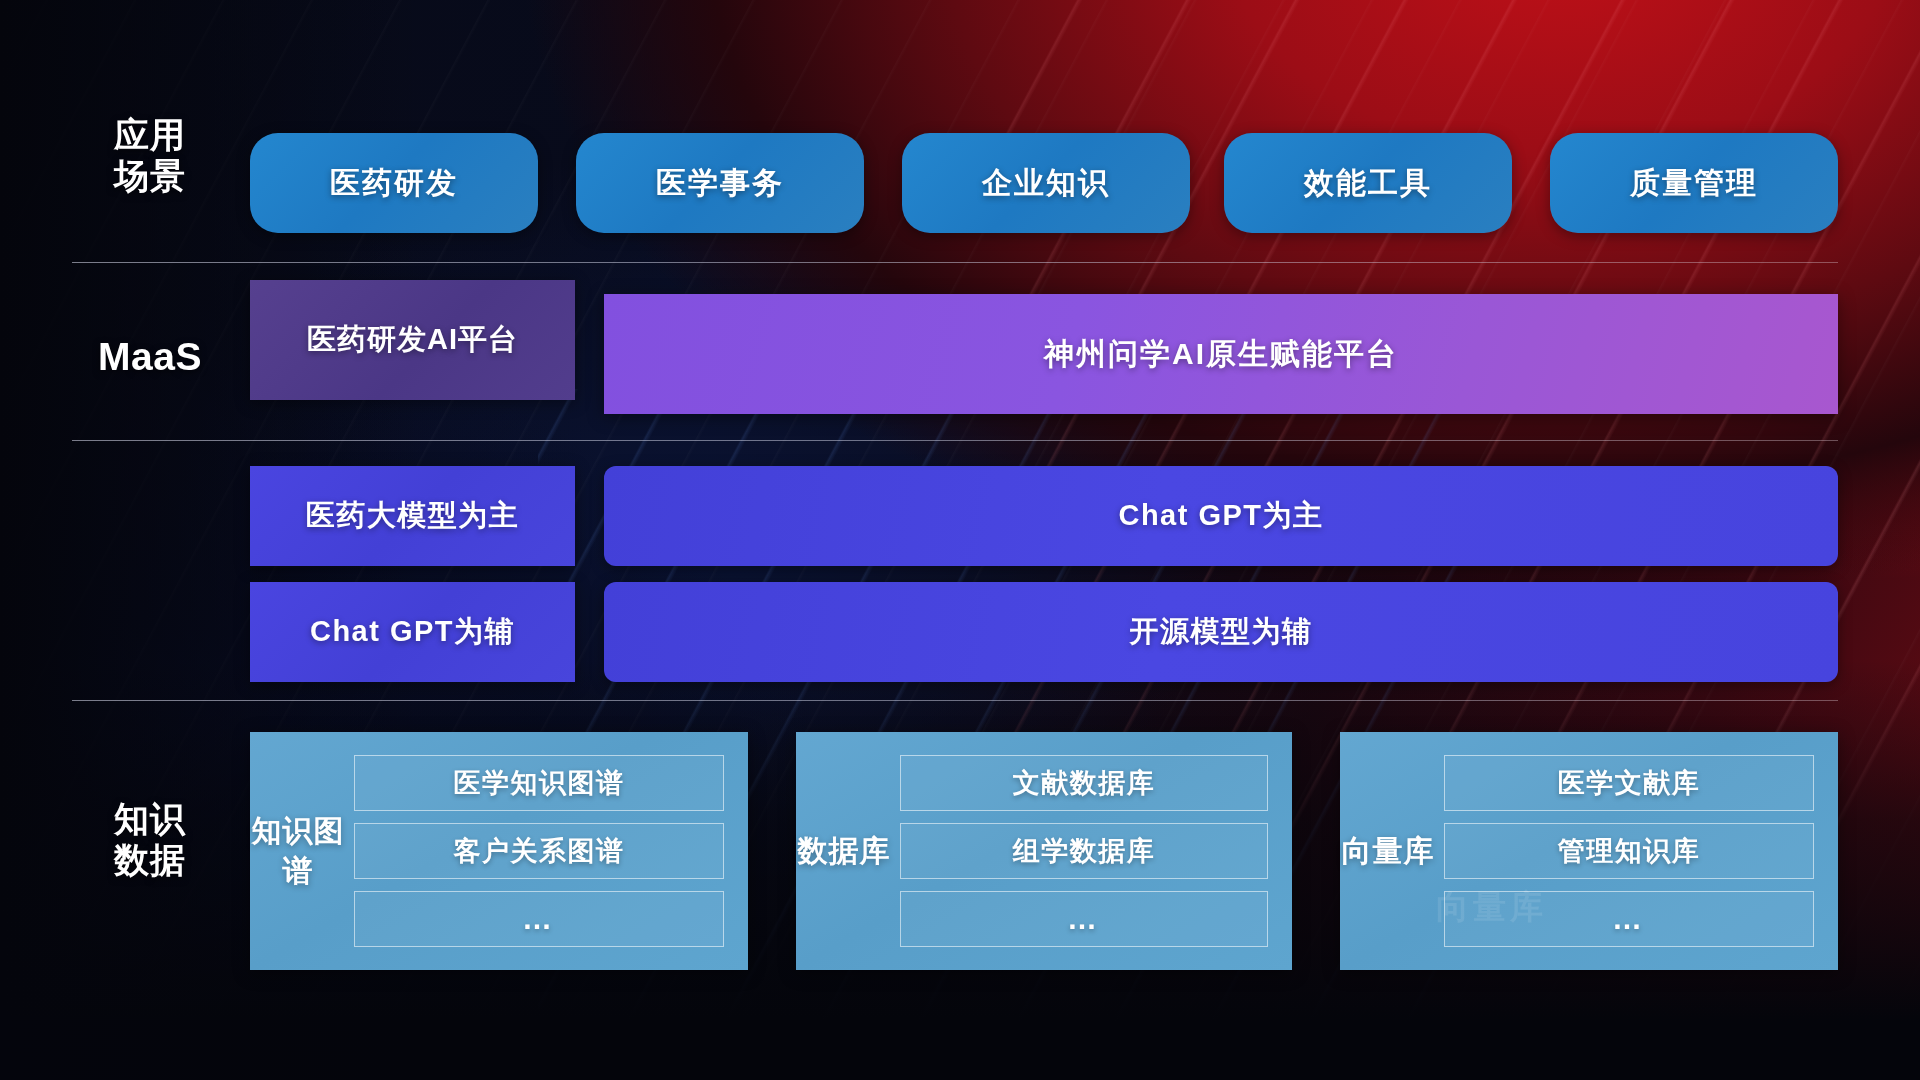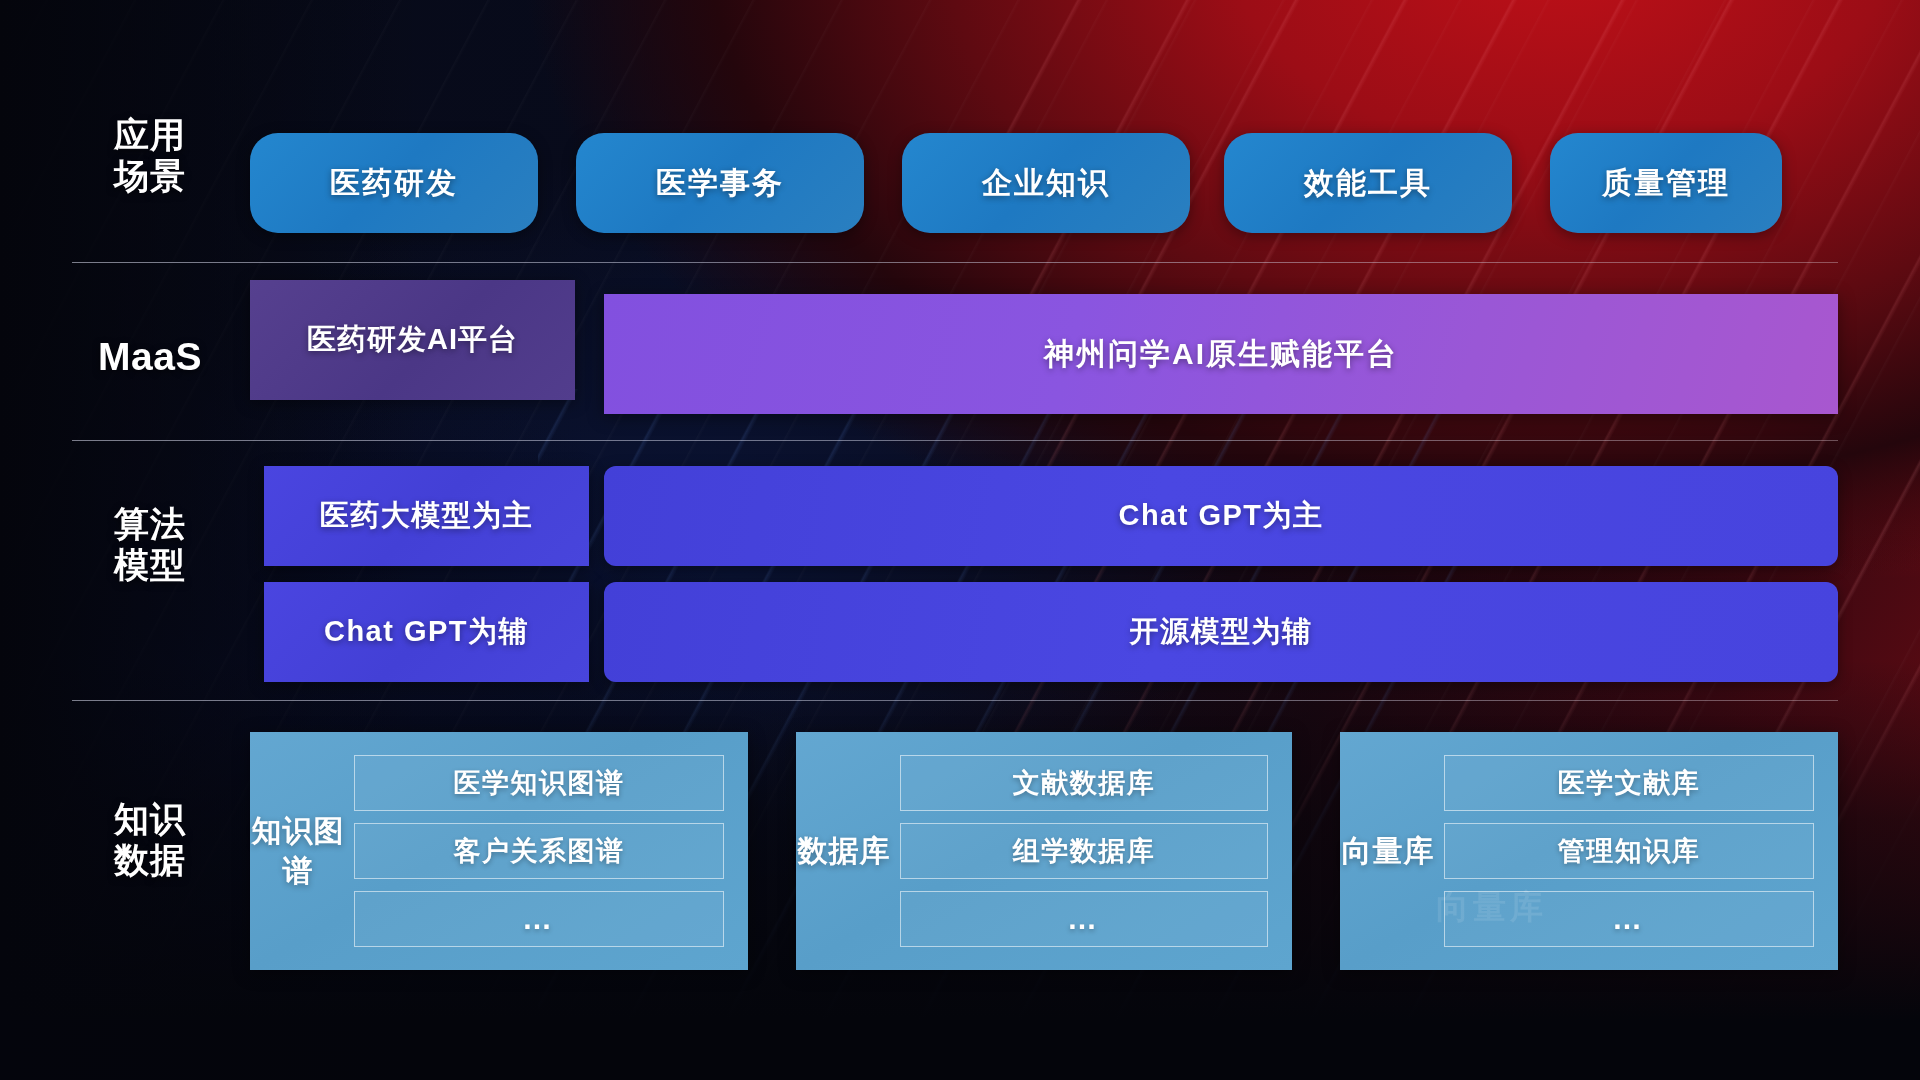--- a/index.html
+++ b/index.html
@@ -164,21 +164,21 @@
     width: 1234px; height: 120px;
     background: linear-gradient(105deg, #8250df 0%, #8a55e0 38%, #9a57d6 70%, #a857cf 100%);
     display: flex; align-items: center; justify-content: center;
     box-shadow: 0 3px 16px rgba(0,0,0,0.4);
   }
   .maas-wide .boxtext { font-size: 30px; letter-spacing: 2px; }
 
   
   .alg-small {
     position: absolute;
-    left: 264px;
+    left: 250px;
     width: 325px; height: 100px;
     background: linear-gradient(135deg, #4a45e0 0%, #4340d6 50%, #4845dc 100%);
     display: flex; align-items: center; justify-content: center;
     box-shadow: 0 3px 14px rgba(0,0,0,0.4);
   }
   .alg-wide {
     position: absolute;
     left: 604px;
     width: 1234px; height: 100px;
     background: linear-gradient(100deg, #4340d8 0%, #4a47e2 45%, #4744de 100%);
@@ -267,42 +267,38 @@
     </div>
     <div class="app-box" style="left:902px; width:288px;">
       <span class="boxtext">企业知识</span>
     </div>
     <div class="app-box" style="left:576px; width:288px;">
       <span class="boxtext">医学事务</span>
     </div>
     <div class="app-box" style="left:1224px; width:288px;">
       <span class="boxtext">效能工具</span>
     </div>
-    <div class="app-box" style="left:1550px; width:232px;">
+    <div class="app-box" style="left:1550px; width:288px;">
       <span class="boxtext">质量管理</span>
     </div>
 
     <div class="row-divider" style="top:262px;"></div>
 
     <div class="row-label en" style="top:334px;">MaaS</div>
 
     <div class="maas-small">
       <span class="boxtext">医药研发AI平台</span>
     </div>
 
     <div class="maas-wide">
       <span class="boxtext">神州问学AI原生赋能平台</span>
     </div>
 
     <div class="row-divider" style="top:440px;"></div>
 
-    <div class="row-label cn" style="top:503px;">
-      <div>算法</div>
-      <div>模型</div>
-    </div>
 
     <div class="alg-small" style="top:466px;">
       <span class="boxtext">医药大模型为主</span>
     </div>
     <div class="alg-wide" style="top:466px;">
       <span class="boxtext">Chat GPT为主</span>
     </div>
 
     <div class="alg-small" style="top:582px;">
       <span class="boxtext">Chat GPT为辅</span>

